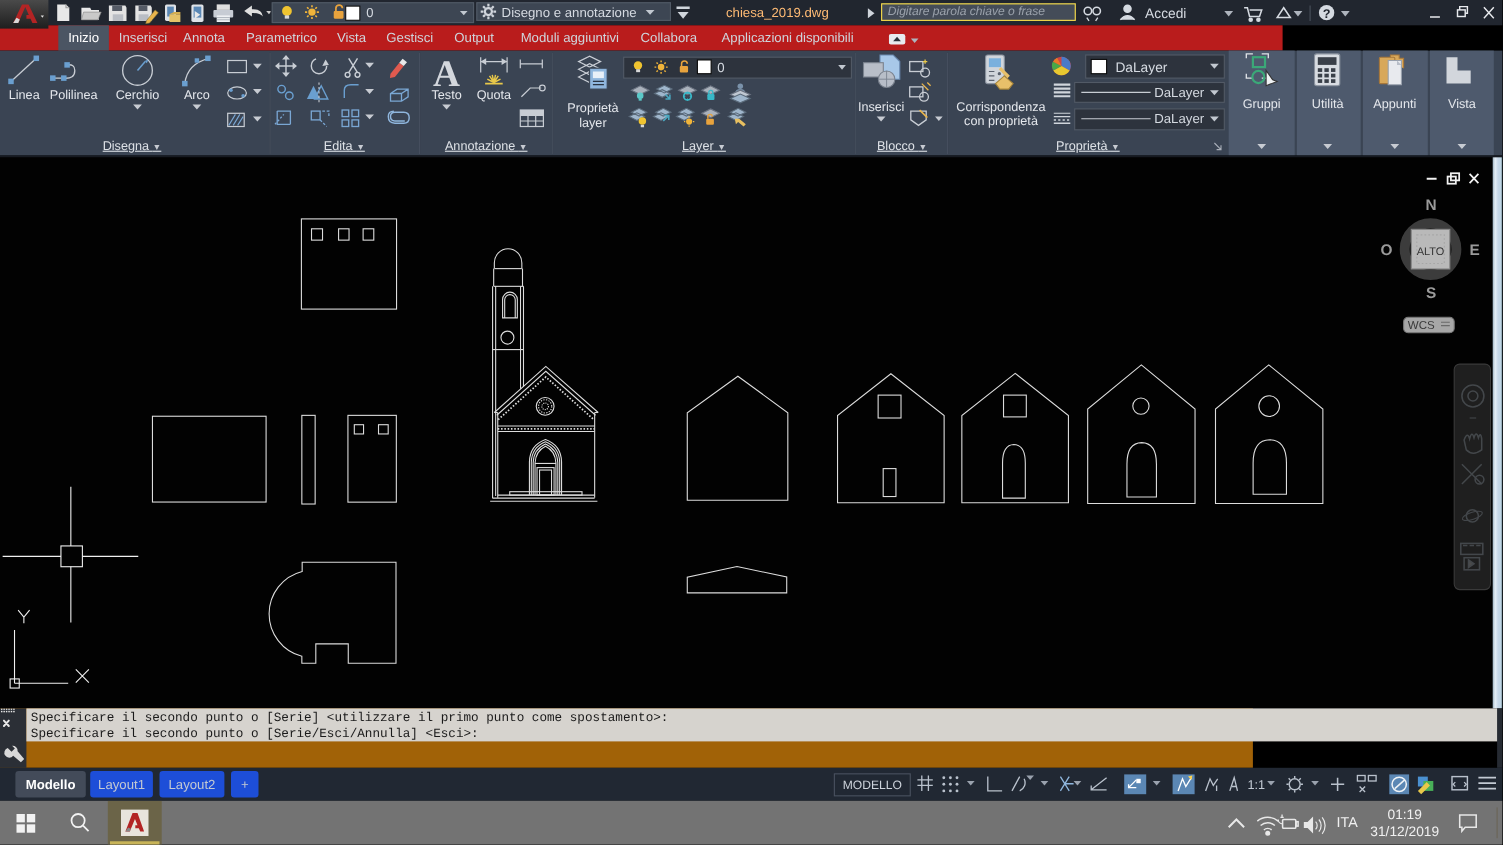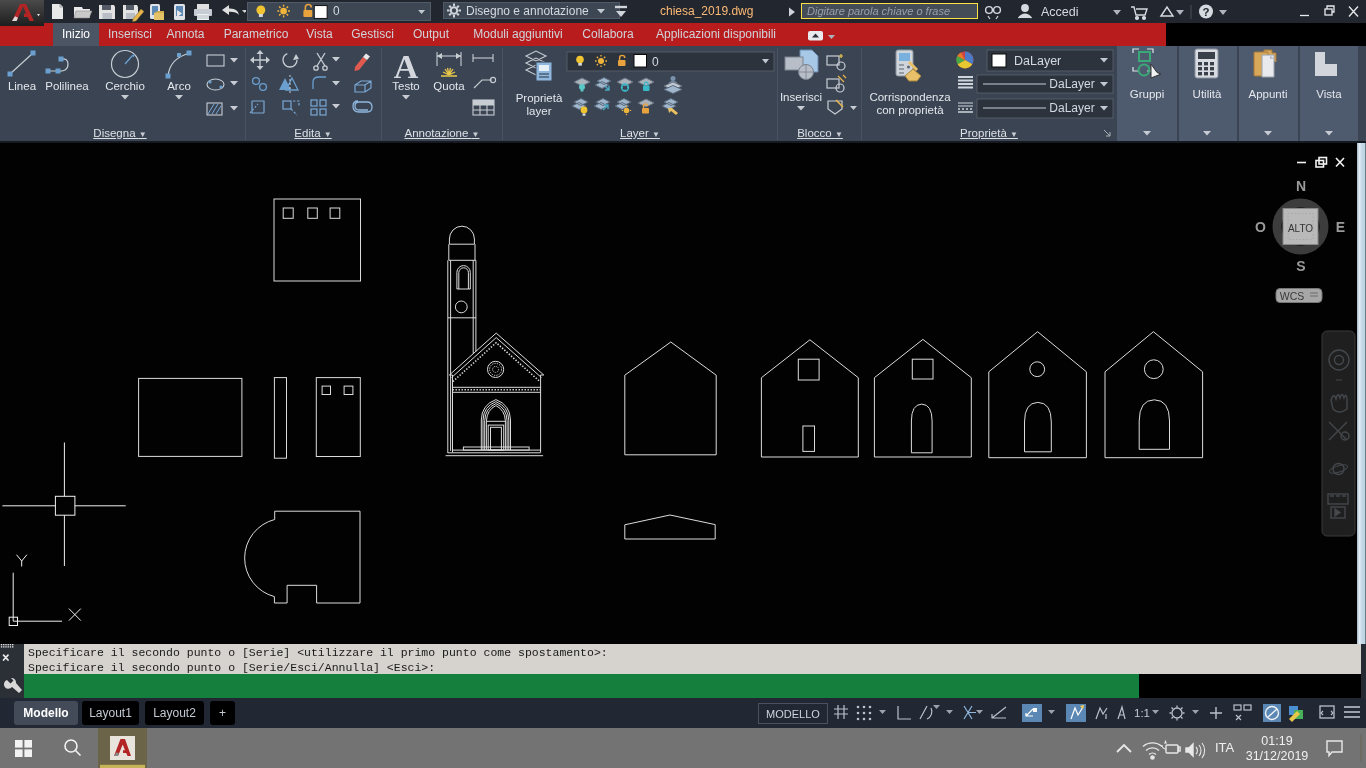--- a/index.html
+++ b/index.html
@@ -20,28 +20,28 @@
   #ribbon { position:absolute; left:0; top:46px; width:1366px; height:97px; background:#3a4453; border-bottom:2px solid #161a21; }
   .sep { position:absolute; top:2px; height:92px; width:1px; background:#2a303c; border-right:1px solid #495362; }
   .plabel { position:absolute; top:81px; height:16px; color:#dde1e6; font-size:11.5px; text-align:center; white-space:nowrap;text-decoration:underline; }
   .plabel .da { color:#c7cbd2; font-size:8px; }
   .collapsed { position:absolute; top:0; height:95px; background:#4e5a6d; }
   
   #canvas { position:absolute; left:0; top:143px; width:1366px; height:501px; background:#020202; }
   #scrollbar { position:absolute; left:1357px; top:143px; width:9px; height:501px; background:linear-gradient(90deg,#9fb4c4 0%, #e4eef6 25%, #c6d7e8 55%, #bed5e3 85%, #35474f 100%); }
   #rightedge { position:absolute; left:1361px; top:644px; width:5px; height:54px; background:#262b33; }
   
-  #cmd { position:absolute; left:0; top:644px; width:1139px; height:54px; background:#15803d; }
+  #cmd { position:absolute; left:0; top:644px; width:1139px; height:54px; background:#a16207; }
   #cmd-gutter { position:absolute; left:0; top:0; width:24px; height:54px; background:#2b2f36; color:#e8e8e8; }
   #cmd-hist { position:absolute; left:24px; top:0; width:1337px; height:30px; background:#d6d3ce; color:#1a1a1a; font-family:"Liberation Mono", monospace; font-size:11.5px; line-height:14.5px; padding:2px 0 0 4px; white-space:pre; }
   #cmd-input { position:absolute; left:24px; top:32px; width:1337px; height:22px; background:#ffffff; }
   #cmd-input .ph { position:absolute; left:35px; top:3px; font-style:italic; color:#8a8a8a; font-size:13px; }
   
   #statusrow { position:absolute; left:0; top:698px; width:1366px; height:30px; background:#212833; }
-  .ltab { position:absolute; top:3px; height:24px; line-height:24px; border-radius:3px; background:#000000; color:#c3c9d2; font-size:12px; text-align:center; }
+  .ltab { position:absolute; top:3px; height:24px; line-height:24px; border-radius:3px; background:#1d4ed8; color:#c3c9d2; font-size:12px; text-align:center; }
   .ltab.active { background:#434b59; color:#ffffff; font-weight:bold; }
   
   #taskbar { position:absolute; left:0; top:728px; width:1366px; height:40px; background:#737373; }
 </style>
 </head>
 <body>
 
 <div id="titlebar"></div>
 <div id="appbtn">
   <svg width="44" height="26" viewBox="0 0 44 26">
@@ -101,21 +101,21 @@
         <line x1="39.1" y1="5.9" x2="40.5" y2="4.5"></line>
       </g>
     <rect x="56" y="8" width="9" height="7" rx="1" fill="#e8a33d"></rect>
       <path d="M58,8 L58,5.5 A3,3 0 0 1 64,5.5" fill="none" stroke="#e8a33d" stroke-width="1.6"></path>
     <rect x="67" y="3.5" width="13" height="13" fill="#ffffff" stroke="#111"></rect>
     <text x="86" y="13.5" fill="#d5dae1" font-size="12" font-family="Liberation Sans">0</text>
     <path d="M172,8 l7,0 -3.5,4 z" fill="#c2c8d0"></path>
   </svg>
 </div>
 
-<div class="combo abs" style="left:443px;top:2px;width:177px;height:17px;">
+<div class="combo abs" style="left:433px;top:2px;width:177px;height:17px;">
   <svg width="20" height="19" viewBox="0 0 20 19">
       <g fill="#d0d5dc">
         <circle cx="10" cy="9.5" r="3.2" fill="none" stroke="#d0d5dc" stroke-width="2"></circle>
         <g stroke="#d0d5dc" stroke-width="2">
           <line x1="10" y1="2.5" x2="10" y2="5"></line>
           <line x1="10" y1="14" x2="10" y2="16.5"></line>
           <line x1="3" y1="9.5" x2="5.5" y2="9.5"></line>
           <line x1="14.5" y1="9.5" x2="17" y2="9.5"></line>
           <line x1="5.2" y1="4.7" x2="7" y2="6.5"></line>
           <line x1="13" y1="12.5" x2="14.8" y2="14.3"></line>

